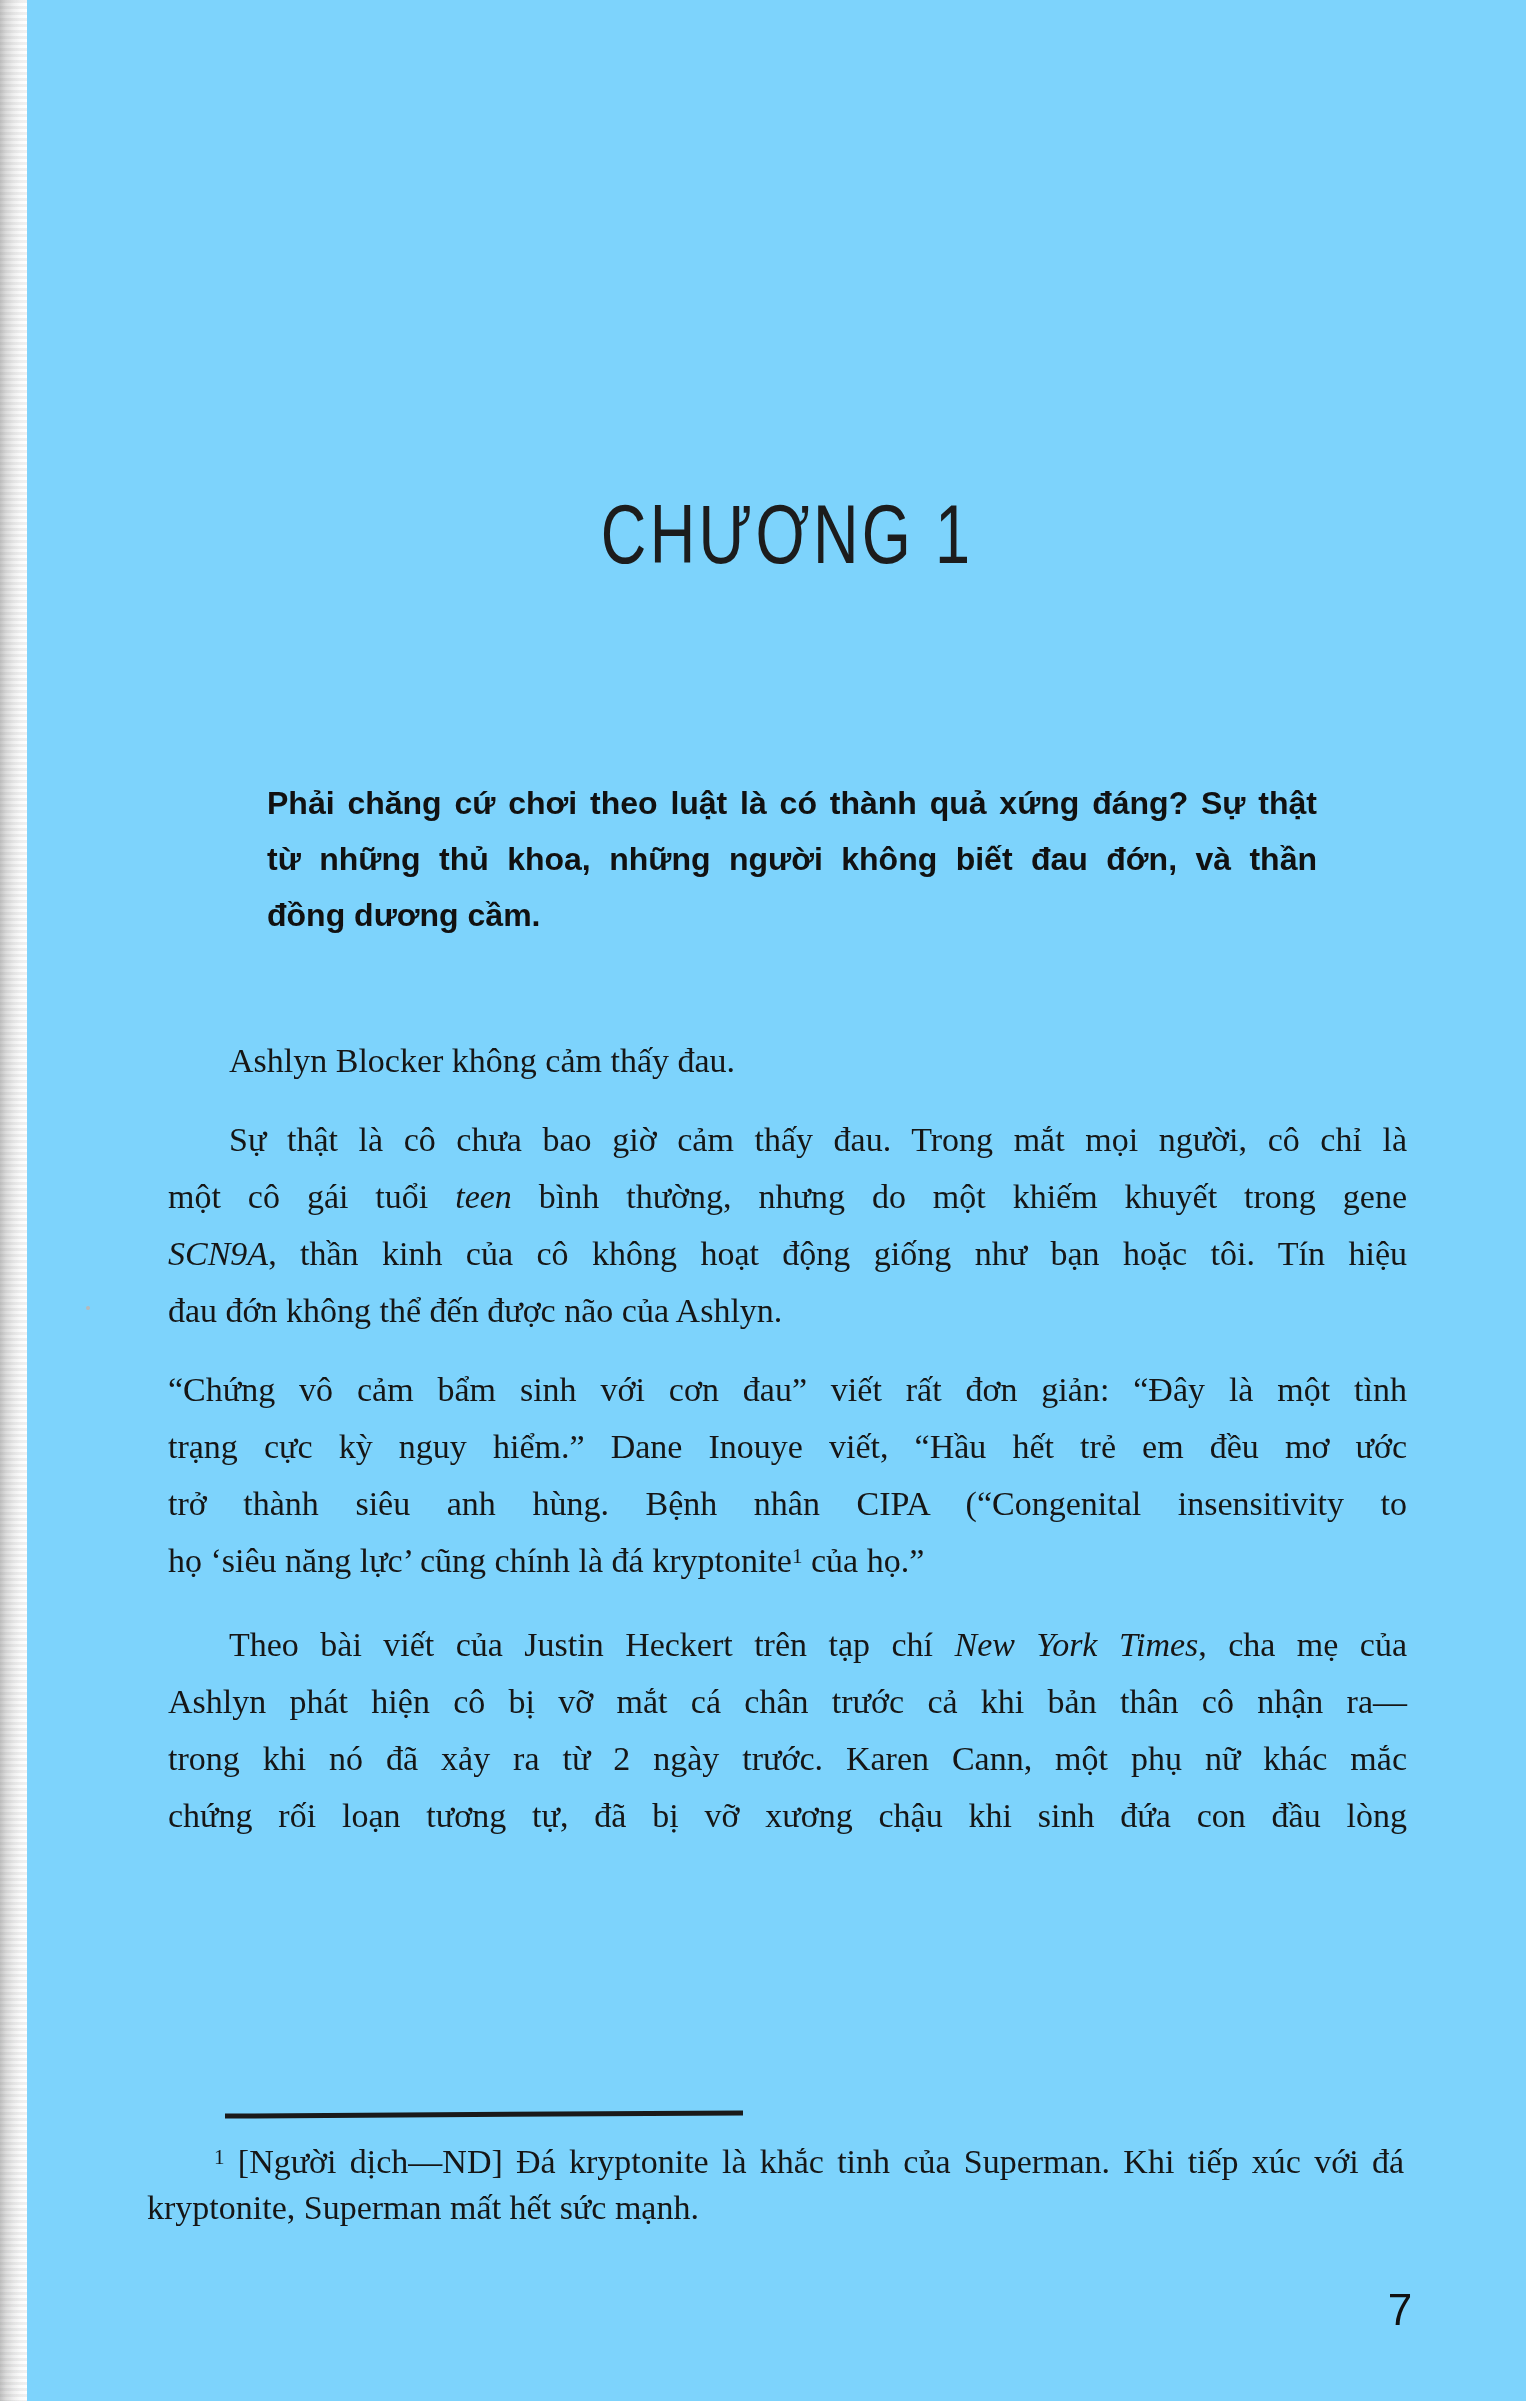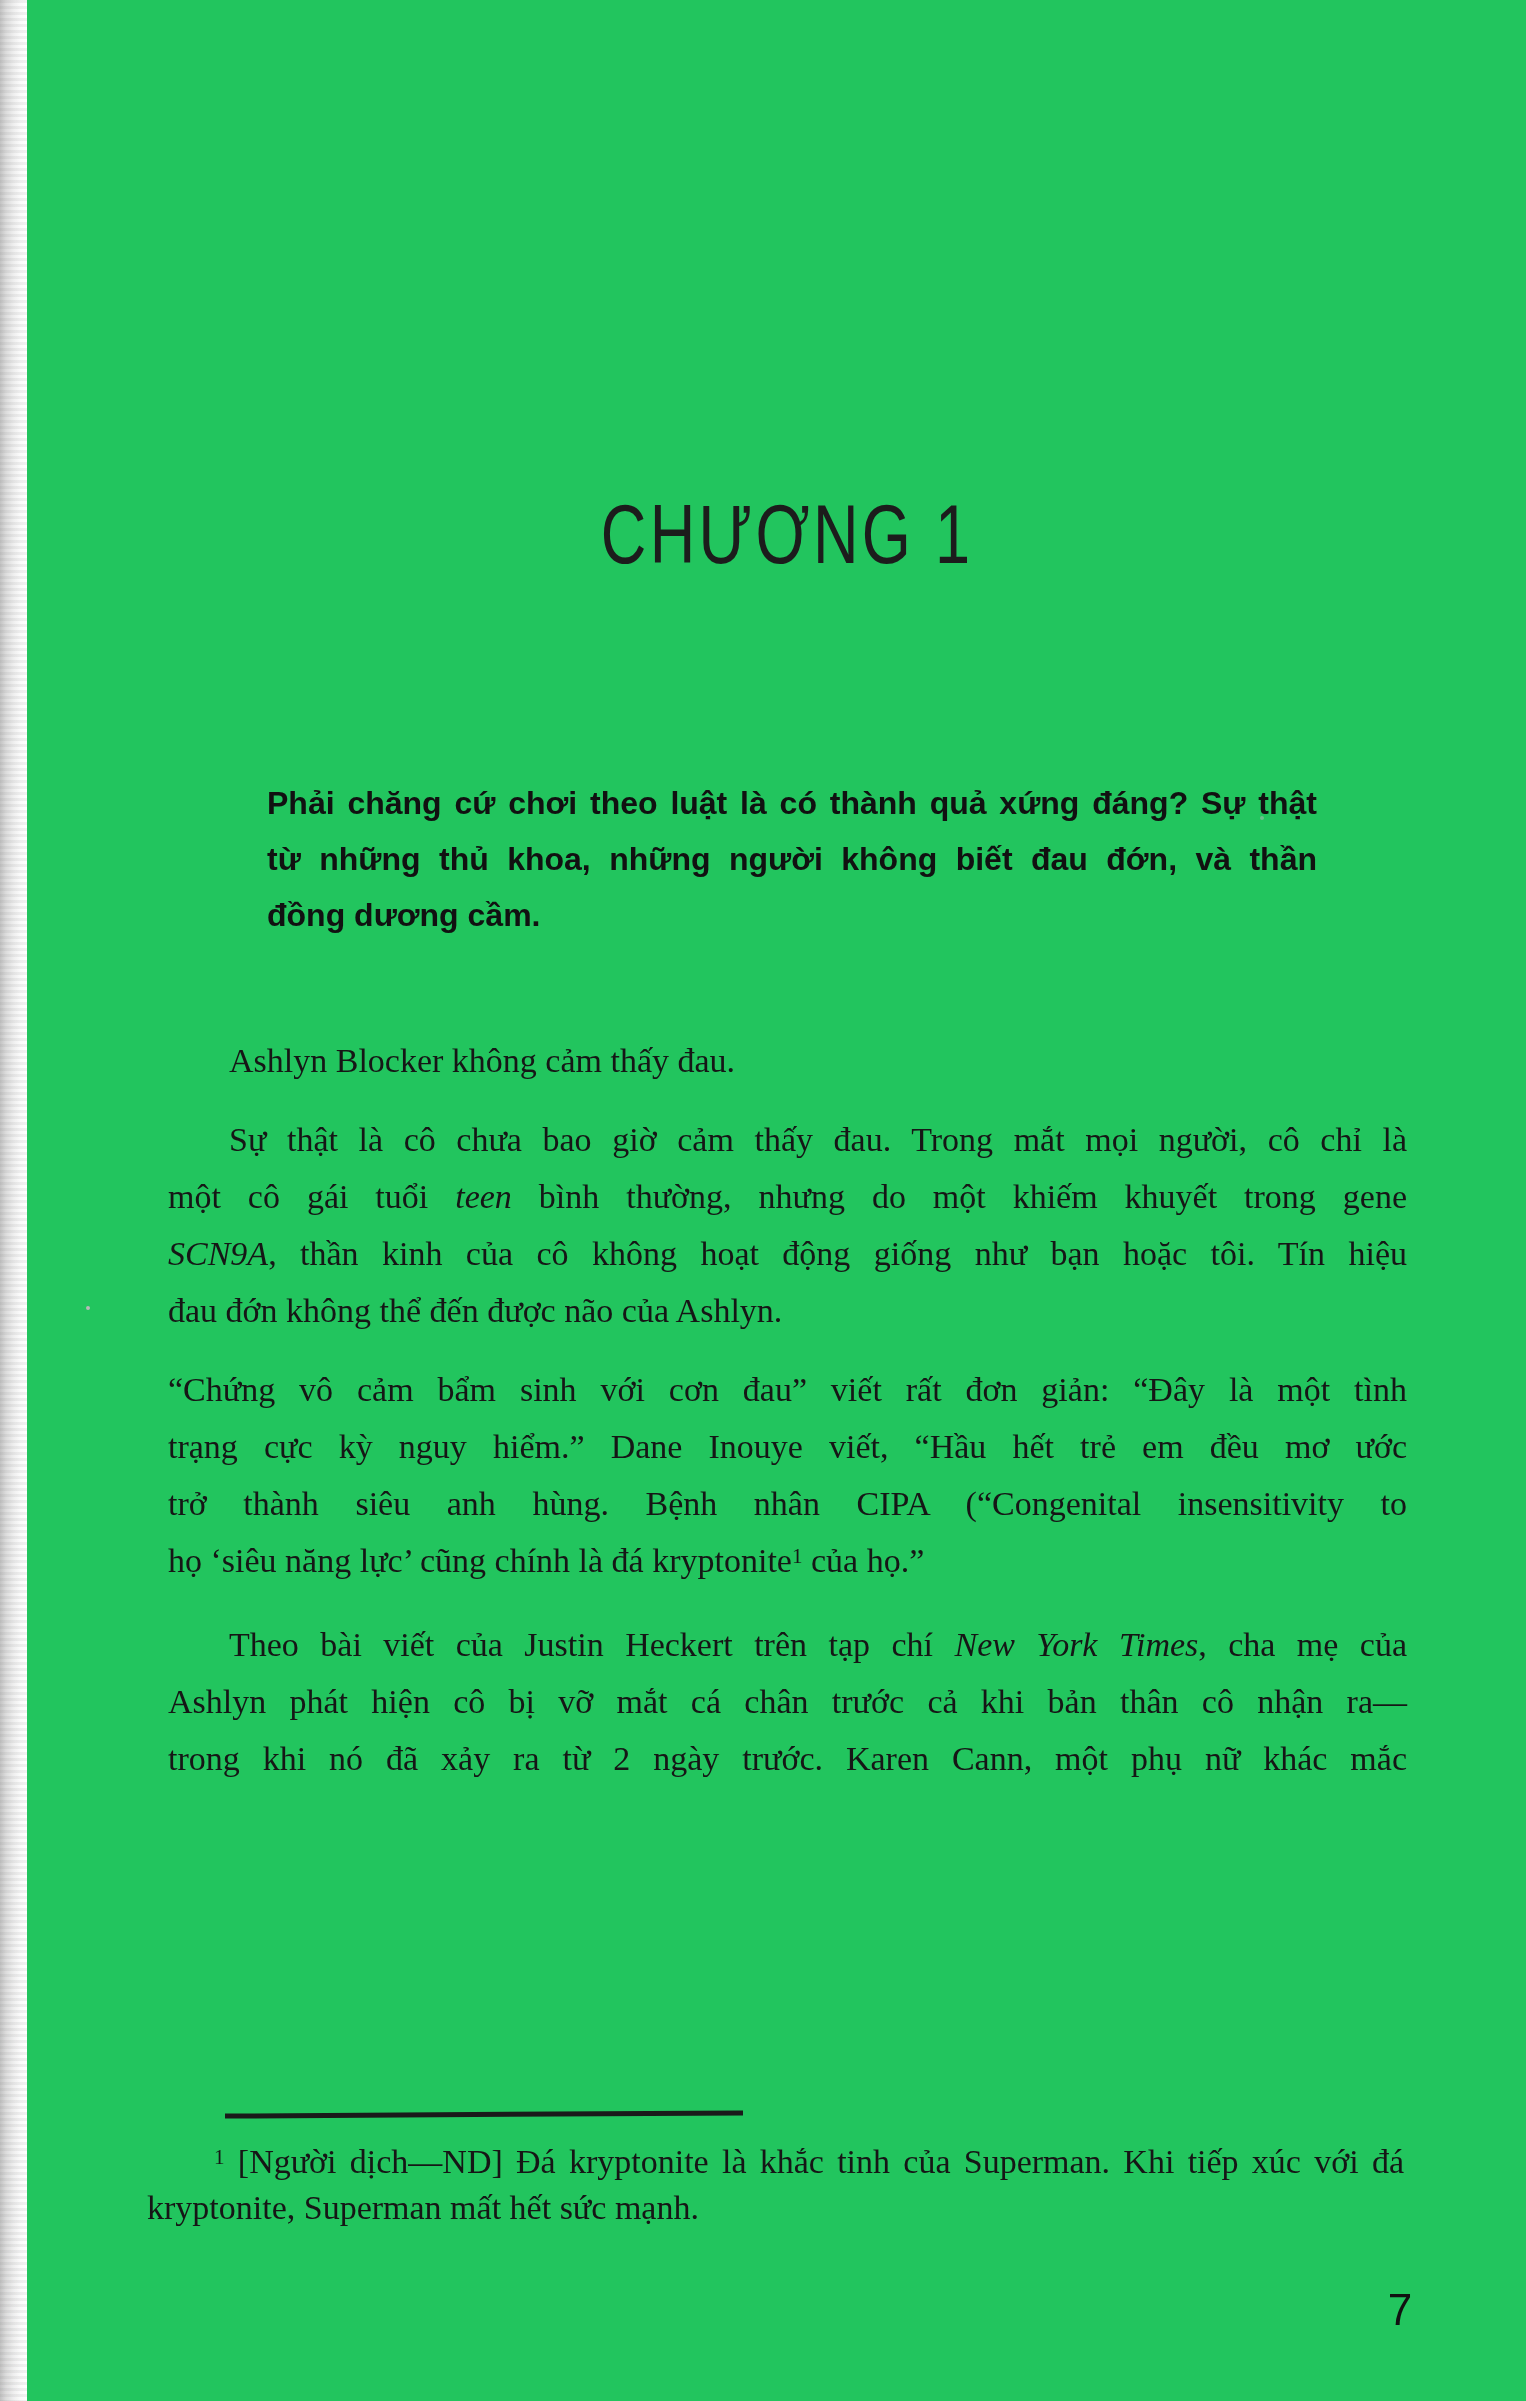--- a/index.html
+++ b/index.html
@@ -1,19 +1,19 @@
 <!DOCTYPE html>
 <html style="font-size:13.7px"><head>
 <meta charset="utf-8">
 <style>
   html,body{margin:0;padding:0;background:#9a9a9a;}
   .page{
     position:relative;
     width:1527px;height:2401px;
-    background:#22c55e;
+    background:#7dd3fc;
     overflow:hidden;
     font-family:"Liberation Serif","DejaVu Serif",serif;
     color:#161616;
   }
   
   .edge-strip{
     position:absolute;left:0;top:0;bottom:0;width:27px;
     background:
       repeating-linear-gradient(to bottom, rgba(120,120,120,.10) 0 2.6px, rgba(255,255,255,0) 2.6px 6px),
       linear-gradient(to right,#c2c2c2 0px,#dcdcdc 6px,#efefef 13.7px,#fbfbfb 20.5px,#ffffff 27px);
@@ -106,20 +106,21 @@
       <div class="para">
         <div class="tline"><span>“Chứng vô cảm bẩm sinh với cơn đau” viết rất đơn giản: “Đây là một tình</span></div>
         <div class="tline"><span>trạng cực kỳ nguy hiểm.” Dane Inouye viết, “Hầu hết trẻ em đều mơ ước</span></div>
         <div class="tline"><span>trở thành siêu anh hùng. Bệnh nhân CIPA (“Congenital insensitivity to</span></div>
         <div class="tline last"><span>họ ‘siêu năng lực’ cũng chính là đá kryptonite</span><span class="sup">1</span><span> của họ.”</span></div>
       </div>
       <div class="para">
         <div class="tline indent"><span>Theo bài viết của Justin Heckert trên tạp chí </span><span class="i">New York Times</span><span>, cha mẹ của</span></div>
         <div class="tline"><span>Ashlyn phát hiện cô bị vỡ mắt cá chân trước cả khi bản thân cô nhận ra—</span></div>
         <div class="tline"><span>trong khi nó đã xảy ra từ 2 ngày trước. Karen Cann, một phụ nữ khác mắc</span></div>
+        <div class="tline"><span>chứng rối loạn tương tự, đã bị vỡ xương chậu khi sinh đứa con đầu lòng</span></div>
       </div>
     </div>
 
   <div class="fn-rule"></div>
 
   <div class="footnote">
       <div class="tline indent"><span class="sup">1</span><span> [Người dịch—ND] Đá kryptonite là khắc tinh của Superman. Khi tiếp xúc với đá</span></div>
       <div class="tline last"><span>kryptonite, Superman mất hết sức mạnh.</span></div>
     </div>
 

